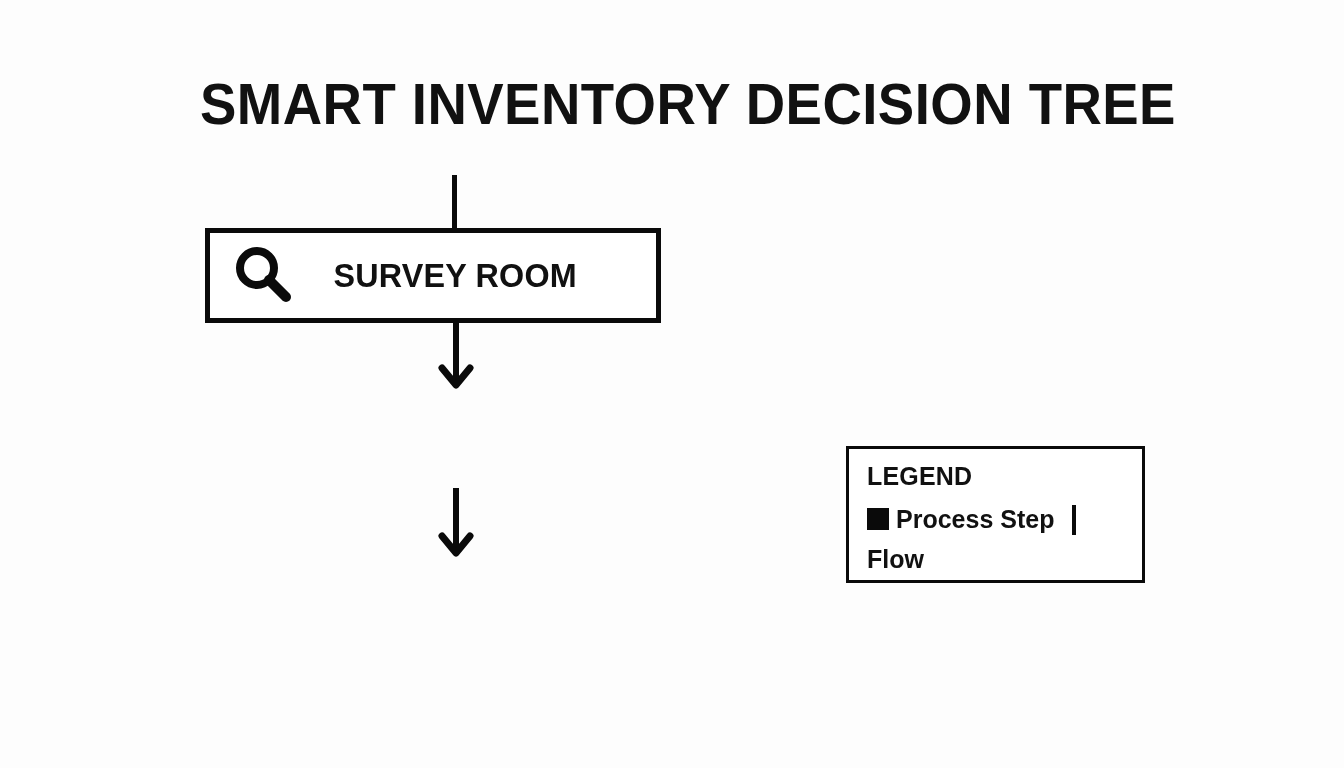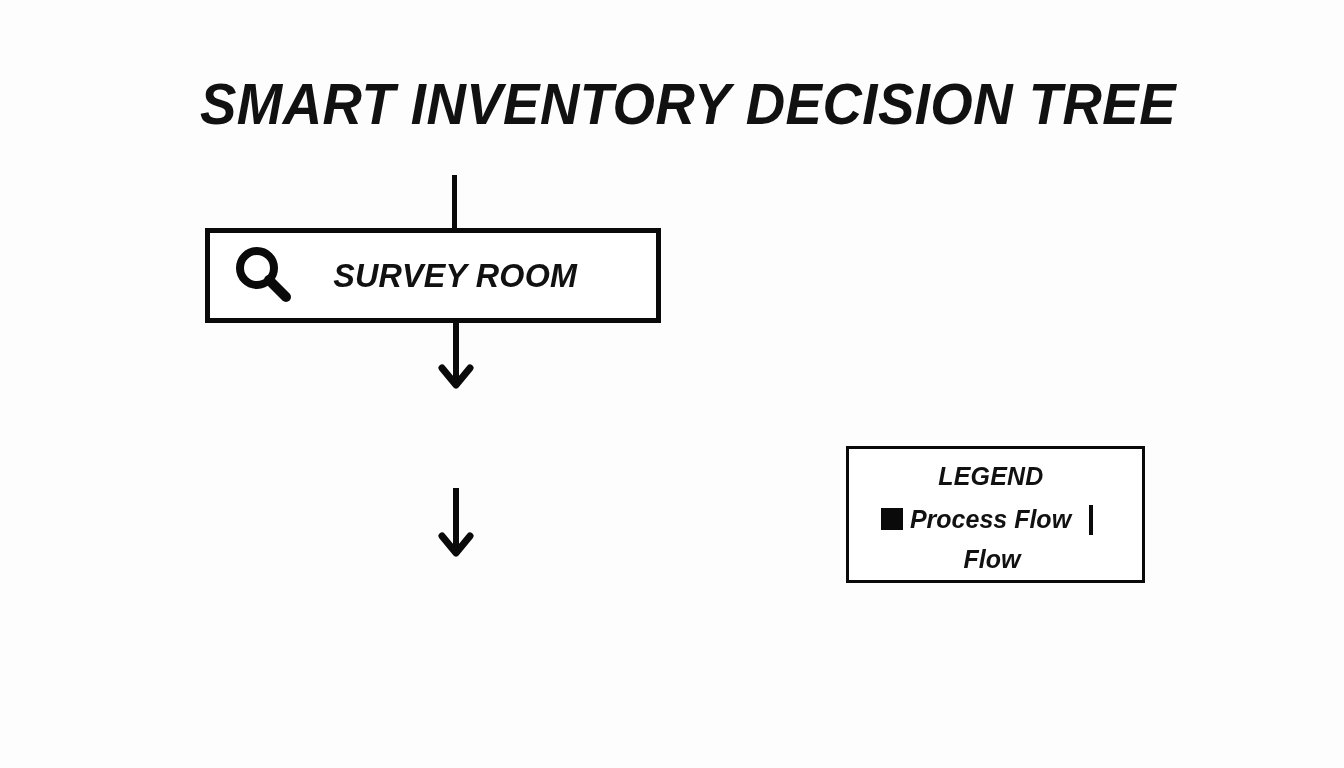--- a/index.html
+++ b/index.html
@@ -12,21 +12,20 @@
     height: 768px;
     background: #fdfdfd;
     font-family: "Liberation Sans", "DejaVu Sans", sans-serif;
     color: #0a0a0a;
     overflow: hidden;
   }
   #canvas {
     position: relative;
     width: 1344px;
     height: 768px;
-    font-style: italic;
   }
 
   
   #page-title {
     position: absolute;
     left: 200px;
     top: 68px;
     width: 940px;
     height: 72px;
     line-height: 72px;
@@ -85,21 +84,20 @@
   #legend-box {
     position: absolute;
     left: 846px;
     top: 446px;
     width: 299px;
     height: 137px;
     box-sizing: border-box;
     background: #ffffff;
     border: 3px solid #0a0a0a;
     padding: 12px 17px 0 18px;
-    text-align: center;
   }
   #legend-title {
     font-size: 26px;
     font-weight: 700;
     letter-spacing: 0.2px;
     color: #111111;
     line-height: 30px;
     transform: scaleX(0.96);
     transform-origin: left center;
   }
@@ -166,17 +164,17 @@
     <svg width="52" height="75" viewBox="0 0 52 75" aria-hidden="true">
       <line x1="26" y1="0" x2="26" y2="62" stroke="#0a0a0a" stroke-width="6"></line>
       <polyline points="12,48 26,65 40,48" fill="none" stroke="#0a0a0a" stroke-width="7" stroke-linecap="round" stroke-linejoin="round"></polyline>
     </svg>
   </div>
 
 
   <div id="legend-box">
     <div id="legend-title">LEGEND</div>
     <div id="legend-entries">
-      <span class="legend-entry"><span class="legend-swatch-square"></span><span class="legend-entry-label">Process Flow</span></span><span class="legend-entry"><span class="legend-swatch-line"></span><span class="legend-entry-label">Flow</span></span>
+      <span class="legend-entry"><span class="legend-swatch-square"></span><span class="legend-entry-label">Process Step</span></span><span class="legend-entry"><span class="legend-swatch-line"></span><span class="legend-entry-label">Flow</span></span>
     </div>
   </div>
 
 </div>
 
 </body></html>

